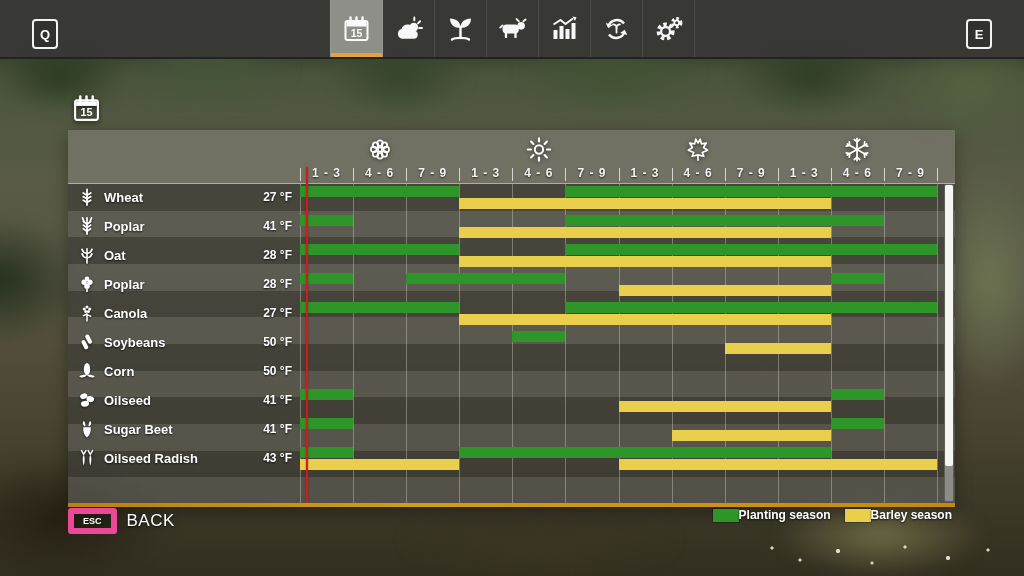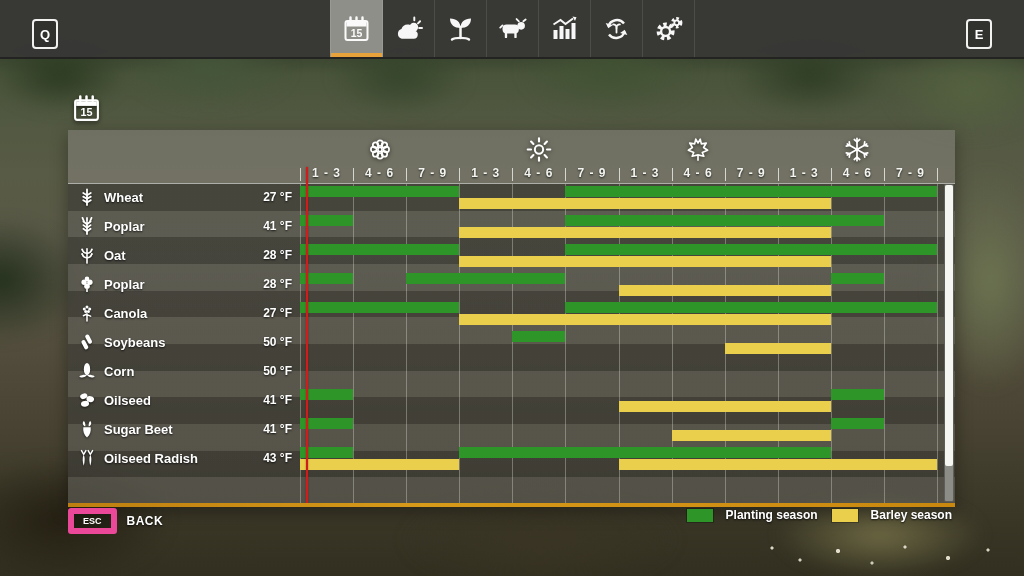--- a/index.html
+++ b/index.html
@@ -76,27 +76,27 @@
   .current-day{position:absolute;left:238px;top:37px;width:2px;height:336px;background:#d11c1c;
                box-shadow:0 0 2px rgba(120,0,0,.5);}
   .scrollbar{position:absolute;left:876px;top:54px;width:8px;height:316px;background:#8d8d88;
              border:1px solid rgba(40,40,36,.45);border-radius:2px;}
   .scroll-thumb{position:absolute;left:0;right:0;top:0;height:89%;background:#f5f5f2;border-radius:2px;}
   .panel-accent{position:absolute;left:0;right:0;top:373px;height:4px;
                 background:linear-gradient(90deg,#bd7f0f,#d89a19 40%,#c8880f);}
   
   .legend{position:absolute;top:508px;left:68px;width:884px;display:flex;justify-content:flex-end;
           gap:14px;align-items:center;}
-  .legend-item{display:flex;align-items:center;gap:13px;}
+  .legend-item{display:flex;align-items:center;gap:0;}
   .swatch{width:26px;height:13px;outline:1px solid rgba(0,0,0,.25);}
   .legend-label{color:#fff;font-size:12px;font-weight:700;text-shadow:0 1px 2px rgba(0,0,0,.8);}
   .backbar{position:absolute;left:68px;top:508px;display:flex;align-items:center;gap:10px;}
   .esc-badge{border:6px solid #ec4899;border-radius:3px;color:#fff;font-size:9px;font-weight:700;
              padding:2px 9px;background:rgba(0,0,0,.15);}
-  .back-label{color:#fff;font-size:12px;font-weight:700;letter-spacing:.5px;
+  .back-label{color:#fff;font-size:17px;font-weight:400;letter-spacing:.5px;
               text-shadow:0 1px 2px rgba(0,0,0,.8);}
 </style>
 </head>
 <body>
 
 <div class="stage">
   <div class="scene">
     <div class="blobs"></div>
     <div class="flowers"></div>
   </div>

